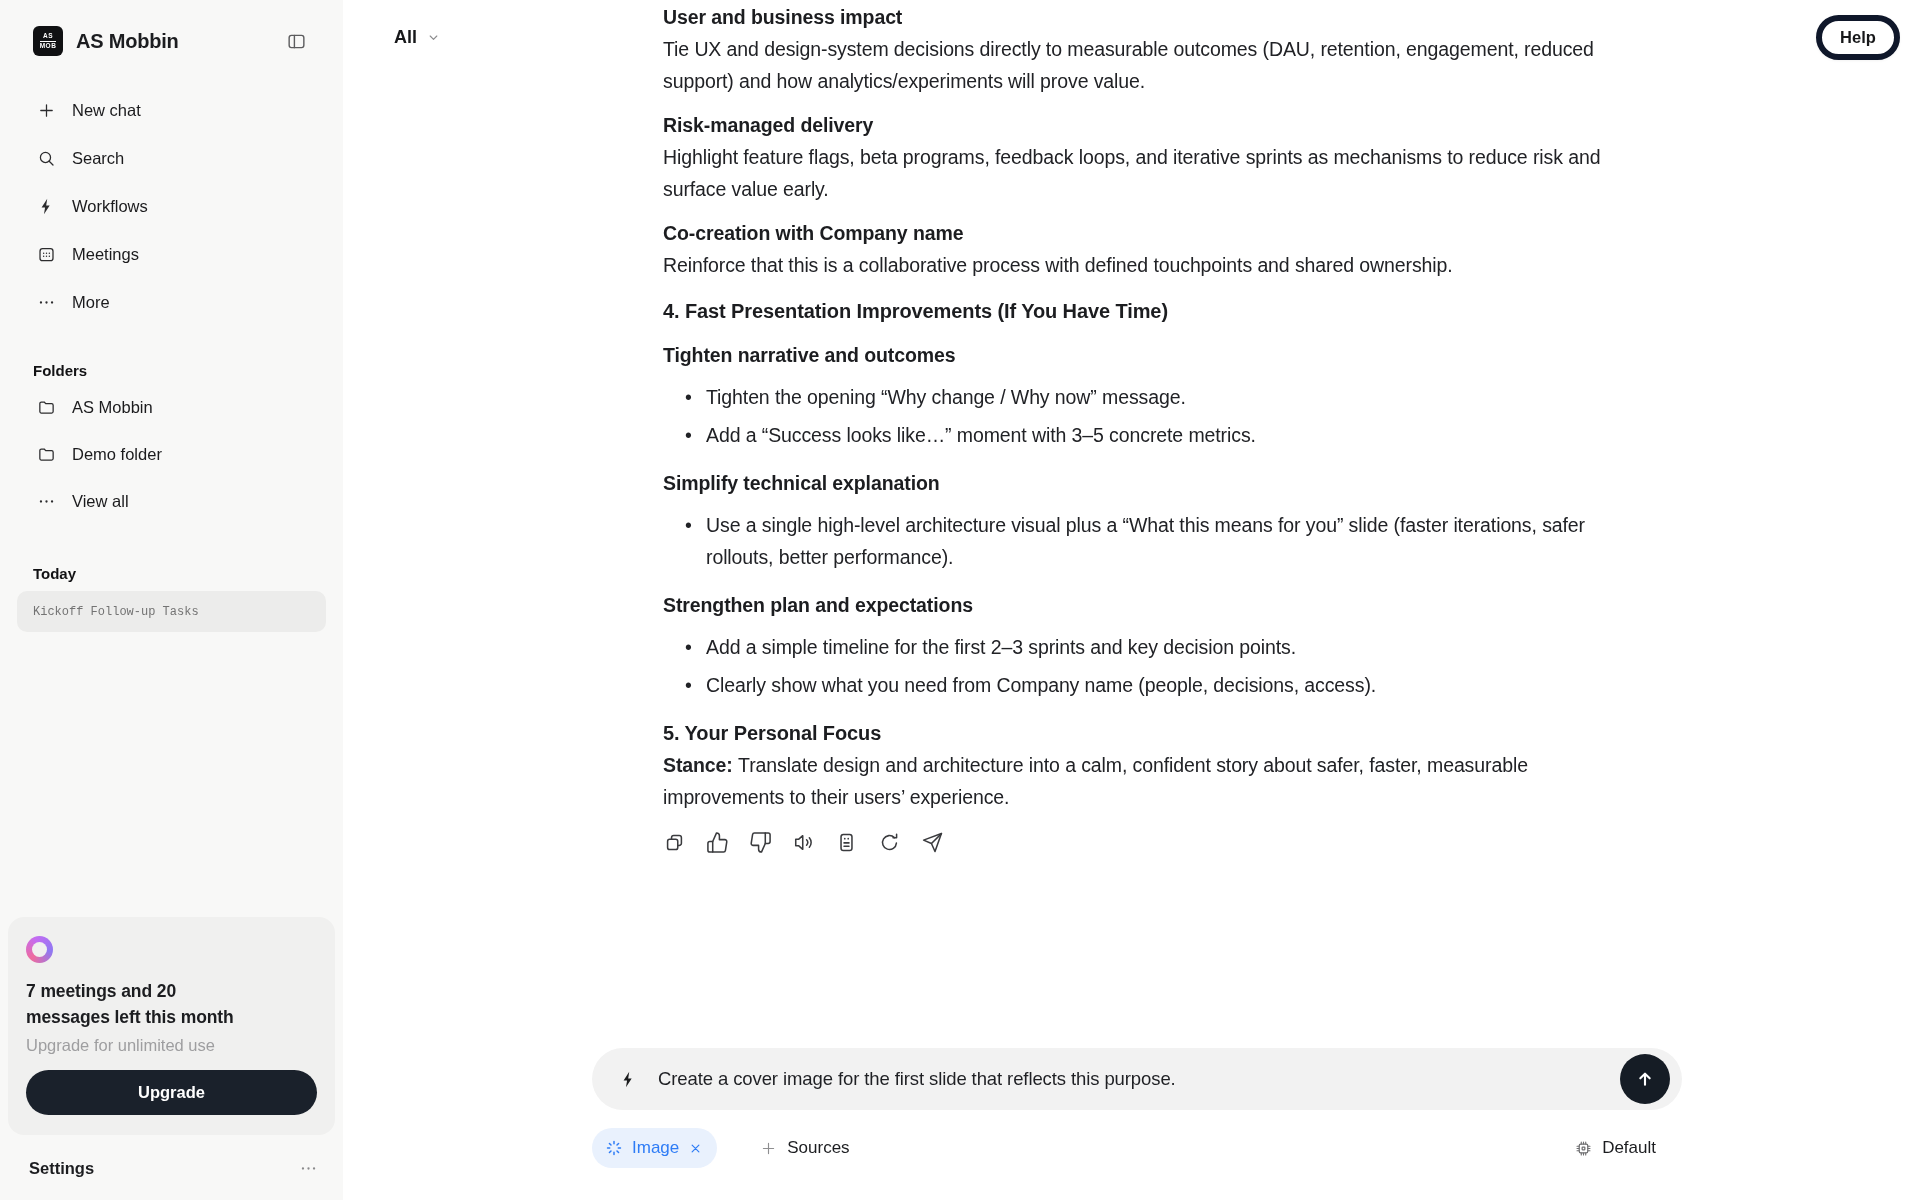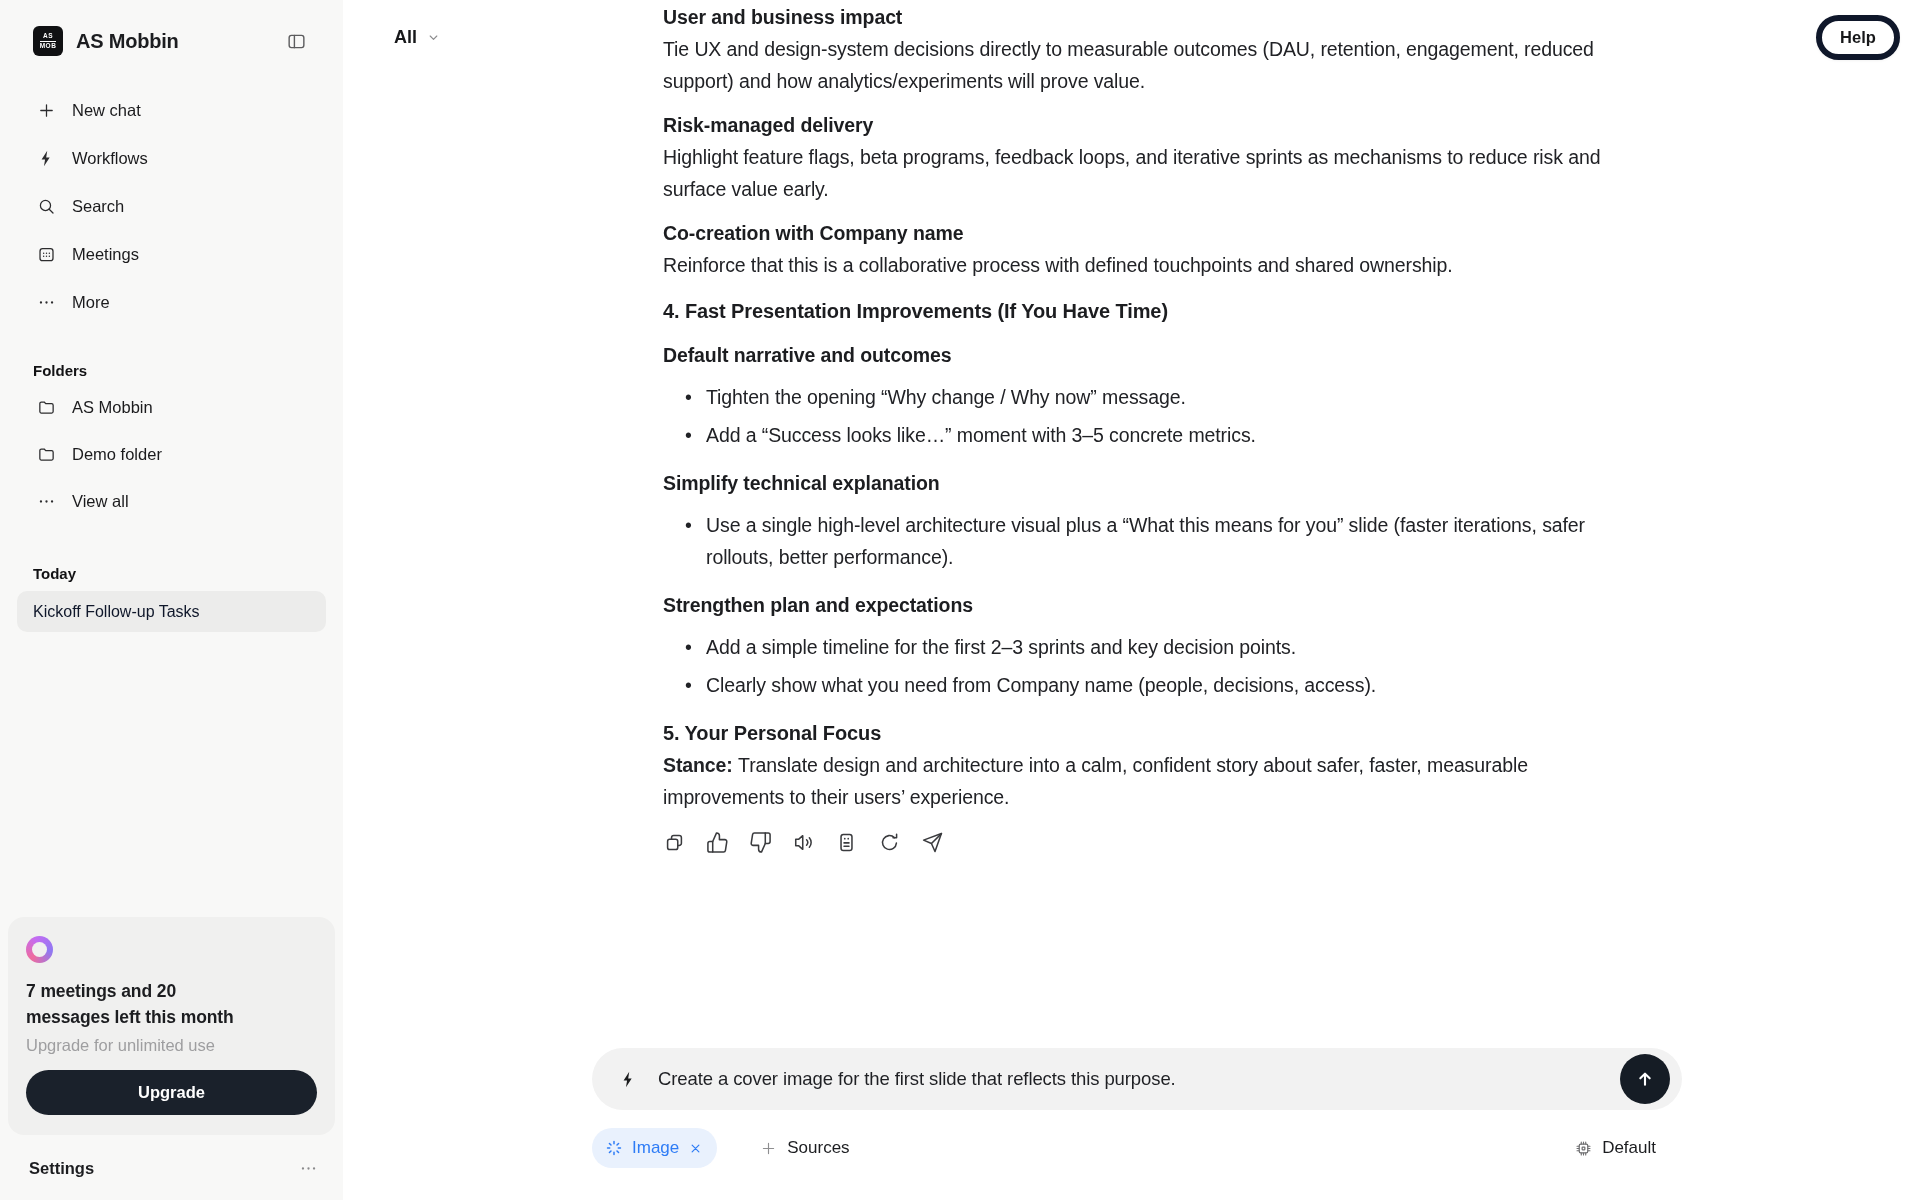--- a/index.html
+++ b/index.html
@@ -25,21 +25,21 @@
   .panel-btn{margin-left:auto;color:#5c5c5e;background:none;border:none;padding:0;cursor:pointer;display:flex;}
   .side-menu{margin-top:30px;}
   .srow{display:flex;align-items:center;height:48px;padding:0 24px 0 36px;font-size:16.5px;font-weight:500;color:#1b1b1d;cursor:pointer;}
   .srow.folder-row{height:47px;}
   .sicon{width:20px;display:flex;justify-content:center;color:#2c2c2e;flex:none;}
   .slabel{margin-left:16px;white-space:nowrap;}
   .side-sec{margin-top:36px;}
   .sec-label{padding-left:33px;font-size:15px;font-weight:700;color:#121214;margin-bottom:5px;}
   .today-sec{margin-top:40px;}
   .hist-pill{margin:9px 17px 0;height:41px;border-radius:10px;display:flex;align-items:center;
-    padding:0 16px;font-size:16px;color:#0f172a;cursor:pointer;}
+    padding:0 16px;font-size:12px;color:#737373;cursor:pointer;font-family:Liberation Mono, monospace;}
   .hist-pill.sel{background:#ececeb;}
   .side-bottom{margin-top:auto;padding:0 8px 14px;}
   .usage-card{background:#f0f0ef;border-radius:16px;padding:19px 18px 20px;}
   .ring{width:27px;height:27px;border-radius:50%;position:relative;margin-bottom:15px;
     background:conic-gradient(from 220deg,#ef6b9d,#c46cf2,#8f79f2,#ef6b9d);}
   .ring::after{content:"";position:absolute;inset:6px;border-radius:50%;background:#f0f0ef;}
   .usage-title{font-size:17.5px;font-weight:700;line-height:26px;letter-spacing:-.1px;max-width:235px;}
   .usage-sub{font-size:16.5px;color:#9e9ea0;margin-top:6px;}
   .upgrade-btn{margin-top:15px;width:100%;height:45px;border-radius:23px;background:#1a212b;color:#fff;
     font-size:16.5px;font-weight:700;border:none;cursor:pointer;font-family:inherit;}
@@ -108,33 +108,33 @@
         <span class="sicon">
           <svg width="19" height="19" viewBox="0 0 24 24" fill="none" stroke="currentColor" stroke-width="1.6" stroke-linecap="round" stroke-linejoin="round">
             <path d="M12 4.8v14.4M4.8 12h14.4"></path>
           </svg>
         </span>
         <span class="slabel">New chat</span>
       </div>
       <div class="srow">
         <span class="sicon">
           <svg width="19" height="19" viewBox="0 0 24 24" fill="none" stroke="currentColor" stroke-width="1.6" stroke-linecap="round" stroke-linejoin="round">
-            <path d="M12.9 2.1 5.8 13.3h4.4L8.8 21.9l7.2-11.3h-4.4z" fill="currentColor" stroke="none"></path>
-          </svg>
-        </span>
-        <span class="slabel">Workflows</span>
-      </div>
-      <div class="srow">
-        <span class="sicon">
-          <svg width="19" height="19" viewBox="0 0 24 24" fill="none" stroke="currentColor" stroke-width="1.6" stroke-linecap="round" stroke-linejoin="round">
             <circle cx="10.7" cy="10.7" r="6.4"></circle>
             <path d="M15.4 15.4 20.2 20.2"></path>
           </svg>
         </span>
         <span class="slabel">Search</span>
+      </div>
+      <div class="srow">
+        <span class="sicon">
+          <svg width="19" height="19" viewBox="0 0 24 24" fill="none" stroke="currentColor" stroke-width="1.6" stroke-linecap="round" stroke-linejoin="round">
+            <path d="M12.9 2.1 5.8 13.3h4.4L8.8 21.9l7.2-11.3h-4.4z" fill="currentColor" stroke="none"></path>
+          </svg>
+        </span>
+        <span class="slabel">Workflows</span>
       </div>
       <div class="srow">
         <span class="sicon">
           <svg width="19" height="19" viewBox="0 0 24 24" fill="none" stroke="currentColor" stroke-width="1.6" stroke-linecap="round" stroke-linejoin="round">
             <rect x="3.8" y="4.6" width="16.4" height="15.2" rx="3.2"></rect>
             <circle cx="8.4" cy="10.4" r=".9" fill="currentColor" stroke="none"></circle>
             <circle cx="12" cy="10.4" r=".9" fill="currentColor" stroke="none"></circle>
             <circle cx="15.6" cy="10.4" r=".9" fill="currentColor" stroke="none"></circle>
             <circle cx="8.4" cy="14.2" r=".9" fill="currentColor" stroke="none"></circle>
             <circle cx="12" cy="14.2" r=".9" fill="currentColor" stroke="none"></circle>
@@ -225,21 +225,21 @@
 <button class="help-btn">Help</button>
 
 <main class="chat-scroll">
     <div class="b-sub">User and business impact</div>
     <div class="b-p">Tie UX and design-system decisions directly to measurable outcomes (DAU, retention, engagement, reduced support) and how analytics/experiments will prove value.</div>
     <div class="b-sub">Risk-managed delivery</div>
     <div class="b-p">Highlight feature flags, beta programs, feedback loops, and iterative sprints as mechanisms to reduce risk and surface value early.</div>
     <div class="b-sub">Co-creation with Company name</div>
     <div class="b-p">Reinforce that this is a collaborative process with defined touchpoints and shared ownership.</div>
     <div class="b-h3">4. Fast Presentation Improvements (If You Have Time)</div>
-    <div class="b-sub">Default narrative and outcomes</div>
+    <div class="b-sub">Tighten narrative and outcomes</div>
     <ul class="blist">
       <li>Tighten the opening “Why change / Why now” message.</li>
       <li>Add a “Success looks like…” moment with 3–5 concrete metrics.</li>
     </ul>
     <div class="b-sub">Simplify technical explanation</div>
     <ul class="blist">
       <li>Use a single high-level architecture visual plus a “What this means for you” slide (faster iterations, safer rollouts, better performance).</li>
     </ul>
     <div class="b-sub">Strengthen plan and expectations</div>
     <ul class="blist">

